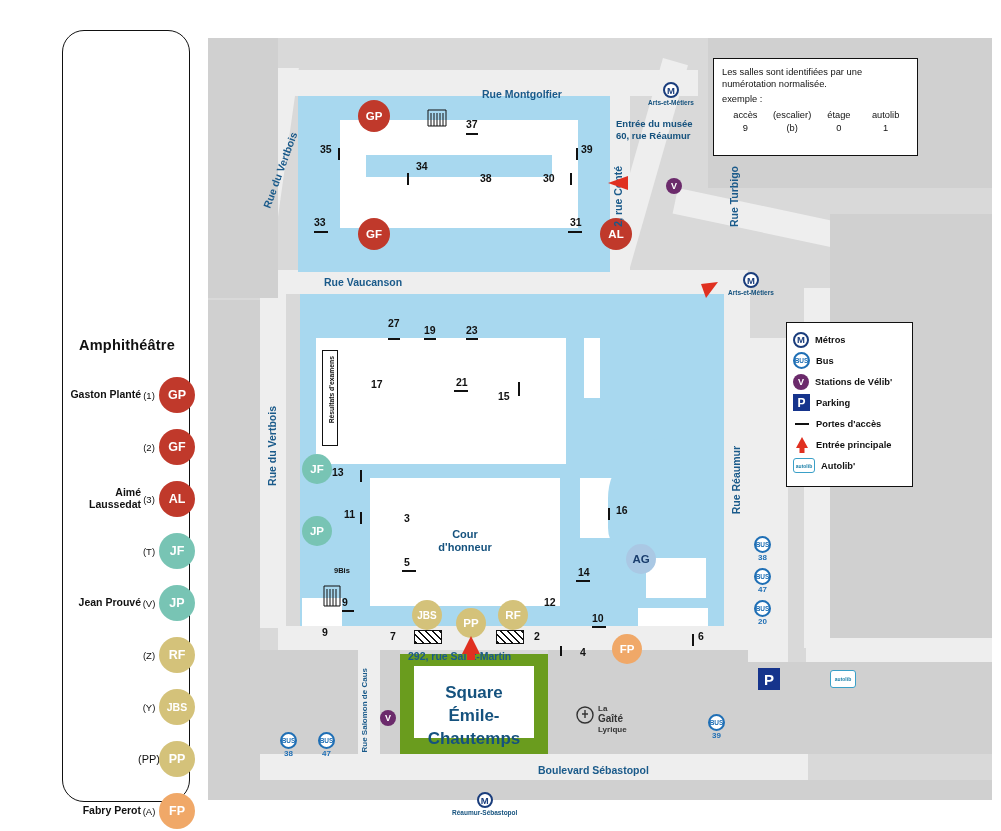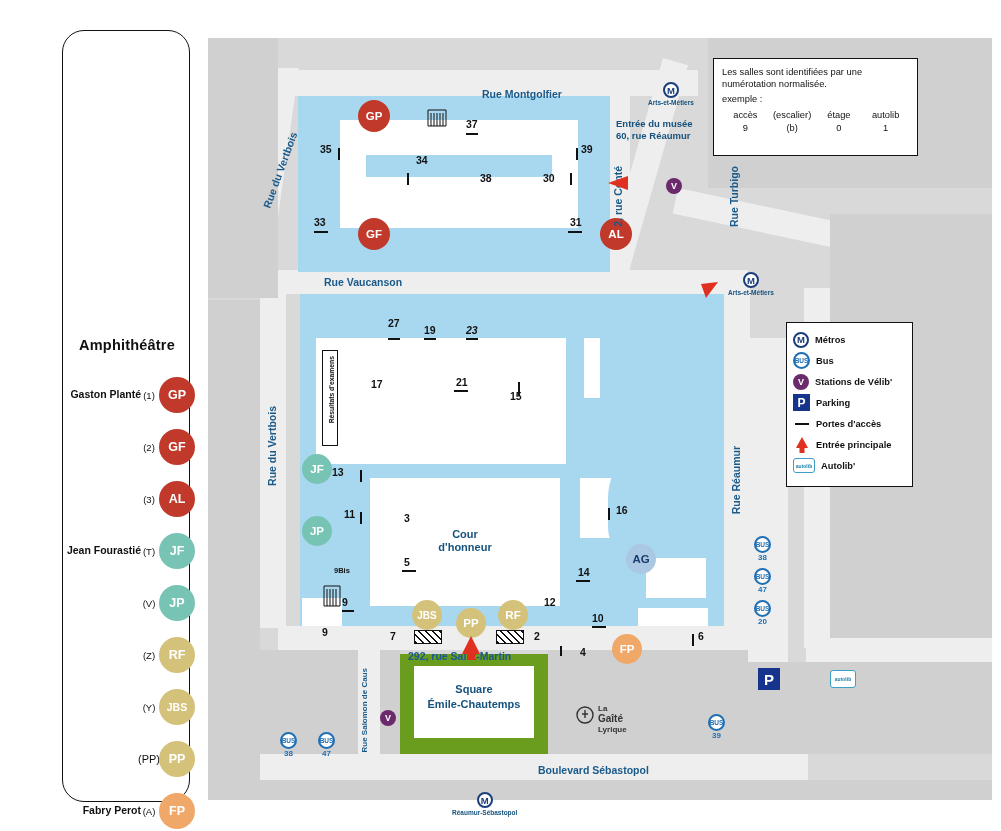--- a/index.html
+++ b/index.html
@@ -139,21 +139,21 @@
   }
   .courtxt {
     position:absolute; font-size:11px; font-weight:bold; color:#15527e;
     text-align:center; line-height:1.2;
   }
   .musee {
     position:absolute; font-size:9.5px; font-weight:bold; color:#15527e;
     line-height:1.3;
   }
   .squaretxt {
-    position:absolute; font-size:11px; font-weight:bold; color:#15527e;
+    position:absolute; font-size:17px; font-weight:bold; color:#15527e;
     text-align:center; line-height:1.35; width:130px;
   }
   .gaite { position:absolute; font-size:8px; font-weight:bold; color:#333; line-height:1.15; }
   .resultats {
     position:absolute; font-size:6.8px; color:#111; font-weight:bold;
   }
 </style>
 </head>
 <body>
 
@@ -165,29 +165,30 @@
     <div class="amphi-row" style="top:338px">
       <div class="amphi-name">Gaston Planté</div>
       <div class="amphi-code">(1)</div>
       <div class="amphi-disc" style="background:#c0392b">GP</div>
     </div>
     <div class="amphi-row" style="top:390px">
       <div class="amphi-code">(2)</div>
       <div class="amphi-disc" style="background:#c0392b">GF</div>
     </div>
     <div class="amphi-row" style="top:442px">
+      <div class="amphi-name">Aimé Laussedat</div>
       <div class="amphi-code">(3)</div>
       <div class="amphi-disc" style="background:#c0392b">AL</div>
     </div>
     <div class="amphi-row" style="top:494px">
-      <div class="amphi-name">Jean Fourastié</div>
       <div class="amphi-code">(T)</div>
       <div class="amphi-disc" style="background:#78c4b4">JF</div>
     </div>
     <div class="amphi-row" style="top:546px">
+      <div class="amphi-name">Jean Prouvé</div>
       <div class="amphi-code">(V)</div>
       <div class="amphi-disc" style="background:#78c4b4">JP</div>
     </div>
     <div class="amphi-row" style="top:598px">
       <div class="amphi-code">(Z)</div>
       <div class="amphi-disc" style="background:#d4c27a">RF</div>
     </div>
     <div class="amphi-row" style="top:650px">
       <div class="amphi-code">(Y)</div>
       <div class="amphi-disc" style="background:#d4c27a;font-size:10.5px">JBS</div>
@@ -242,21 +243,21 @@
         <path d="M5 20 L5 7 M8 20 L8 7 M11 20 L11 7 M14 20 L14 7 M17 20 L17 7"></path>
       </g>
     </svg>
 
     <div class="num" style="left:258px; top:80px;">37</div>
     <div class="tick" style="left:258px; top:95px; width:12px;"></div>
     <div class="num" style="left:112px; top:105px;">35</div>
     <div class="tick" style="left:130px; top:110px; width:2px; height:12px;"></div>
     <div class="num" style="left:373px; top:105px;">39</div>
     <div class="tick" style="left:368px; top:110px; width:2px; height:12px;"></div>
-    <div class="num" style="left:208px; top:116px;text-align:right;">34</div>
+    <div class="num" style="left:208px; top:122px;text-align:right;">34</div>
     <div class="num" style="left:272px; top:134px;">38</div>
     <div class="num" style="left:335px; top:134px;">30</div>
     <div class="tick" style="left:199px; top:135px; width:2px; height:12px;"></div>
     <div class="tick" style="left:362px; top:135px; width:2px; height:12px;"></div>
     <div class="num" style="left:106px; top:178px;text-align:right;">33</div>
     <div class="tick" style="left:106px; top:193px; width:14px;"></div>
     <div class="num" style="left:362px; top:178px;">31</div>
     <div class="tick" style="left:360px; top:193px; width:14px;"></div>
 
     <div class="disc" style="left:150px; top:62px; width:32px; height:32px; background:#c0392b;">GP</div>
@@ -284,29 +285,29 @@
     <div class="courtxt" style="left:212px; top:490px; width:90px;">
       <div>Cour</div>
       <div>d'honneur</div>
     </div>
 
     <div class="resultats vert" style="left:120px; top:318px;">Résultats d'examens</div>
     <div style="position:absolute; left:114px; top:312px; width:16px; height:96px; border:1px solid #111;"></div>
 
     <div class="num" style="left:180px; top:279px;">27</div>
     <div class="num" style="left:216px; top:286px;">19</div>
-    <div class="num" style="left:258px; top:286px;font-style:italic;">23</div>
+    <div class="num" style="left:258px; top:286px;">23</div>
     <div class="tick" style="left:180px; top:300px; width:12px;"></div>
     <div class="tick" style="left:216px; top:300px; width:12px;"></div>
     <div class="tick" style="left:258px; top:300px; width:12px;"></div>
 
     <div class="num" style="left:163px; top:340px;">17</div>
     <div class="num" style="left:248px; top:338px;">21</div>
     <div class="tick" style="left:246px; top:352px; width:14px;"></div>
-    <div class="num" style="left:290px; top:352px;margin-left:12px;">15</div>
+    <div class="num" style="left:290px; top:352px;">15</div>
     <div class="tick" style="left:310px; top:344px; width:2px; height:14px;"></div>
     <div class="num" style="left:124px; top:428px;">13</div>
     <div class="tick" style="left:152px; top:432px; width:2px; height:12px;"></div>
     <div class="num" style="left:136px; top:470px;">11</div>
     <div class="tick" style="left:152px; top:474px; width:2px; height:12px;"></div>
     <div class="num" style="left:408px; top:466px;">16</div>
     <div class="tick" style="left:400px; top:470px; width:2px; height:12px;"></div>
     <div class="num" style="left:196px; top:474px;">3</div>
     <div class="num" style="left:196px; top:518px;">5</div>
     <div class="tick" style="left:194px; top:532px; width:14px;"></div>

